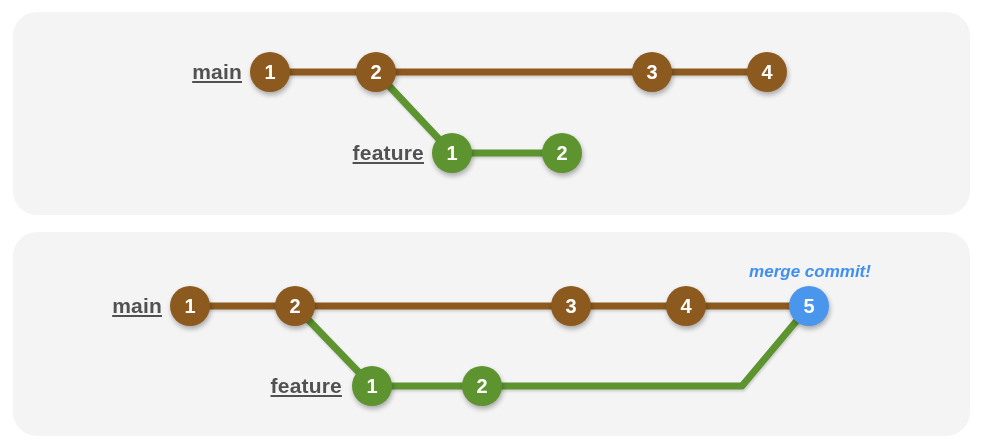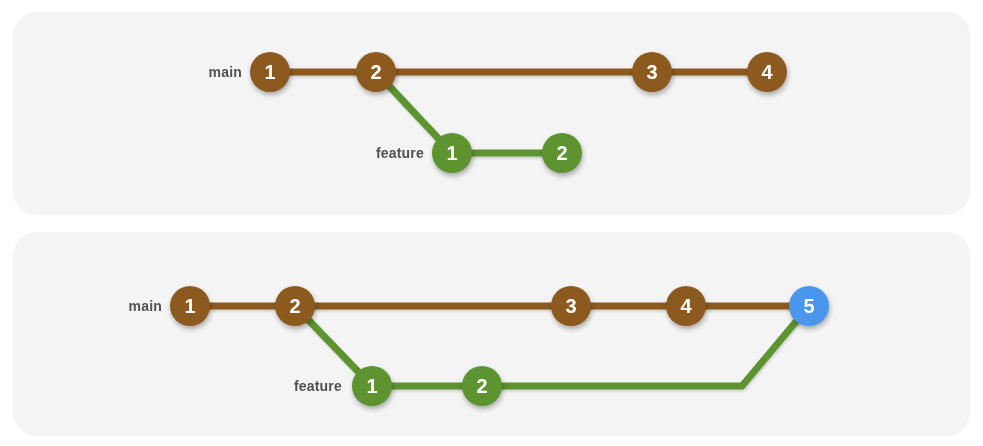--- a/index.html
+++ b/index.html
@@ -36,23 +36,24 @@
     line-height: 40px;
     text-align: center;
     box-shadow: 1px 3px 5px rgba(0,0,0,0.3);
     box-sizing: border-box;
     user-select: none;
   }
   .branch-label {
     position: absolute;
     transform: translate(-100%, -50%);
     font-weight: bold;
-    font-size: 14px;
+    font-size: 21px;
     white-space: nowrap;
     letter-spacing: 0.2px;
+    text-decoration: underline;
   }
   .annotation {
     position: absolute;
     transform: translate(-50%, -50%);
     font-weight: bold;
     font-style: italic;
     font-size: 17px;
     white-space: nowrap;
   }
 </style>
@@ -81,14 +82,15 @@
       </svg>
       <div class="node" style="left: 157px; top: 54px; background: rgb(140, 90, 30); color: rgb(255, 255, 255);">1</div>
       <div class="node" style="left: 262px; top: 54px; background: rgb(140, 90, 30); color: rgb(255, 255, 255);">2</div>
       <div class="node" style="left: 538px; top: 54px; background: rgb(140, 90, 30); color: rgb(255, 255, 255);">3</div>
       <div class="node" style="left: 653px; top: 54px; background: rgb(140, 90, 30); color: rgb(255, 255, 255);">4</div>
       <div class="node" style="left: 339px; top: 134px; background: rgb(93, 148, 48); color: rgb(255, 255, 255);">1</div>
       <div class="node" style="left: 449px; top: 134px; background: rgb(93, 148, 48); color: rgb(255, 255, 255);">2</div>
       <div class="node" style="left: 776px; top: 54px; background: rgb(74, 150, 237); color: rgb(255, 255, 255);">5</div>
       <div class="branch-label" style="left: 149px; top: 74px; color: rgb(81, 81, 81);">main</div>
       <div class="branch-label" style="left: 329px; top: 154px; color: rgb(81, 81, 81);">feature</div>
+      <div class="annotation" style="left: 797px; top: 40px; color: rgb(63, 144, 240);">merge commit!</div>
     </div>
   </div>
 
 </body></html>

